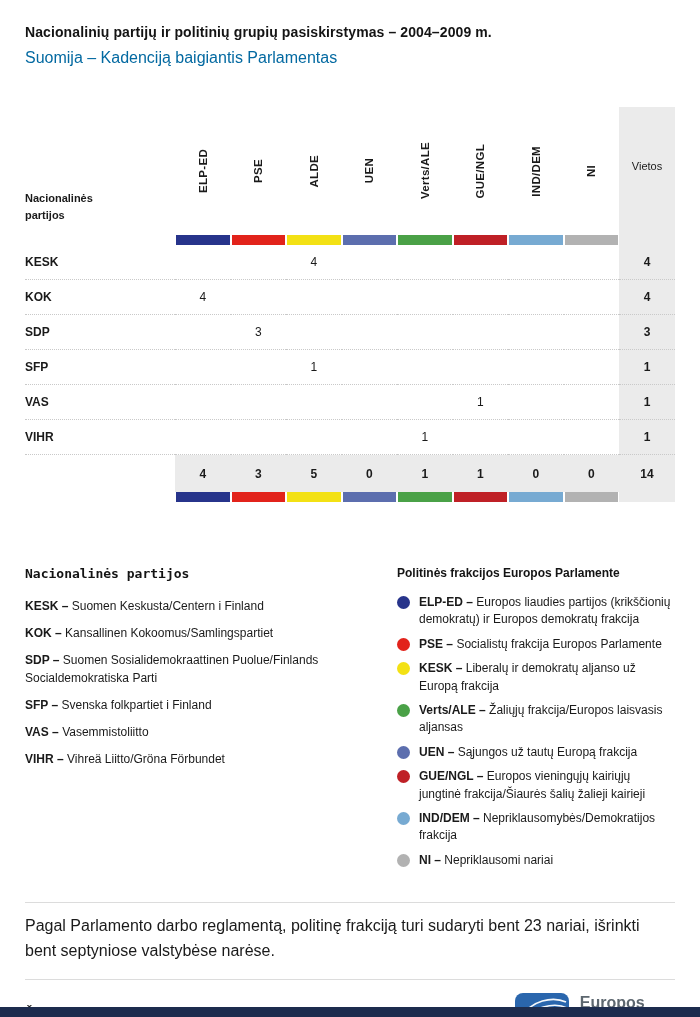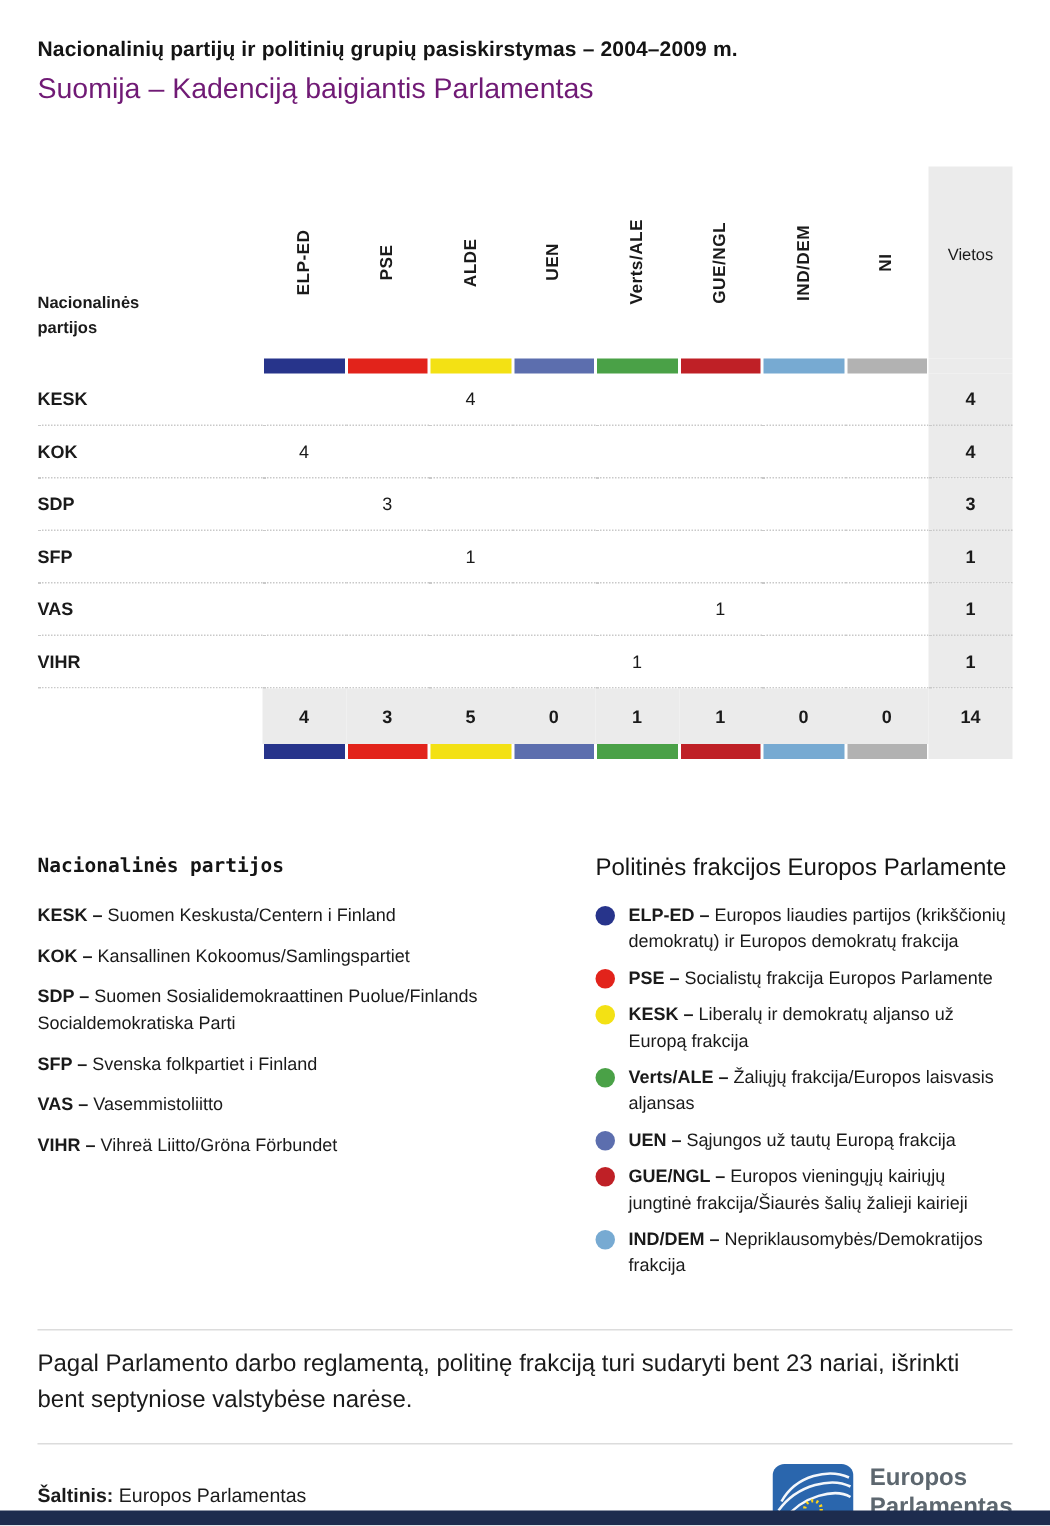--- a/index.html
+++ b/index.html
@@ -2,21 +2,21 @@
 <html><head>
 <meta charset="utf-8">
 <style>
   * { margin:0; padding:0; box-sizing:border-box; }
   html,body { background:#ffffff; }
   body { font-family:"Liberation Sans", sans-serif; color:#1a1a1a; }
   .page { position:relative; width:700px; height:1017px; background:#fff; overflow:hidden; }
   .content { padding:24px 25px 0 25px; }
 
   .title { font-size:14px; font-weight:700; letter-spacing:.1px; color:#141414; }
-  .subtitle { font-size:19px; font-weight:400; color:#701a75; margin-top:9px; }
+  .subtitle { font-size:16px; font-weight:400; color:#0369a1; margin-top:9px; }
 
   
   .tablewrap { margin-top:40px; width:650px; }
   .tgrid { display:grid; grid-template-columns:150px repeat(8,55.5px) 56px; }
   .hc { height:128px; display:flex; align-items:center; justify-content:center; }
   .rot { writing-mode:vertical-rl; transform:rotate(180deg); font-weight:700; font-size:11.5px; letter-spacing:.3px; white-space:nowrap; }
   .vz { background:#ebebeb; }
   .corner { align-items:flex-end; justify-content:flex-start; }
   .corner span { font-size:11px; font-weight:700; line-height:1.6; width:68px; padding-bottom:10px; overflow-wrap:anywhere; }
   .vietos-head { align-items:center; font-size:11px; font-weight:400; padding-bottom:10px; }
@@ -27,21 +27,21 @@
   .scell { background:#ebebeb; font-weight:700; }
   .tcell { height:37px; display:flex; align-items:center; justify-content:center; font-size:12px; font-weight:700; background:#ebebeb; }
   .tcell.empty { background:#fff; }
 
   
   .legends { display:flex; margin-top:64px; }
   .legend-left { width:360px; }
   .legend-left h3 { font-family:"DejaVu Sans Mono", monospace; font-size:13px; font-weight:700; margin-bottom:16px; color:#141414; }
   .pitem { font-size:12px; line-height:1.5; margin-bottom:9px; max-width:340px; }
   .legend-right { width:278px; margin-left:12px; }
-  .legend-right h3 { font-size:16px; font-weight:400; margin-bottom:14px; color:#141414; }
+  .legend-right h3 { font-size:12px; font-weight:700; margin-bottom:14px; color:#141414; }
   .gitem { display:flex; margin-bottom:7px; font-size:12px; line-height:1.45; }
   .dot { width:13px; height:13px; border-radius:50%; flex:0 0 13px; margin-right:9px; margin-top:2px; }
 
   
   .notewrap { margin-top:26px; border-top:1px solid #dcdcdc; border-bottom:1px solid #dcdcdc; padding:11px 0 15px; }
   .note { font-size:16px; line-height:1.55; max-width:655px; }
   .source-row { display:flex; align-items:center; justify-content:space-between; margin-top:13px; width:650px; }
   .source { font-size:13px; }
   .logo { display:flex; align-items:center; gap:11px; }
   .logo-text { font-size:16px; font-weight:700; color:#5d676f; line-height:1.18; }
@@ -256,20 +256,24 @@
             <span class="dot" style="background: rgb(92, 110, 174);"></span>
             <span><b>UEN –</b> <span>Sąjungos už tautų Europą frakcija</span></span>
           </div>
         <div class="gitem">
             <span class="dot" style="background: rgb(191, 32, 38);"></span>
             <span><b>GUE/NGL –</b> <span>Europos vieningųjų kairiųjų jungtinė frakcija/Šiaurės šalių žalieji kairieji</span></span>
           </div>
         <div class="gitem">
             <span class="dot" style="background: rgb(119, 170, 210);"></span>
             <span><b>IND/DEM –</b> <span>Nepriklausomybės/Demokratijos frakcija</span></span>
+          </div>
+        <div class="gitem">
+            <span class="dot" style="background: rgb(178, 178, 178);"></span>
+            <span><b>NI –</b> <span>Nepriklausomi nariai</span></span>
           </div>
       </div>
     </div>
 
     <div class="notewrap">
       <div class="note">Pagal Parlamento darbo reglamentą, politinę frakciją turi sudaryti bent 23 nariai, išrinkti bent septyniose valstybėse narėse.</div>
     </div>
 
     <div class="source-row">
       <div class="source">

